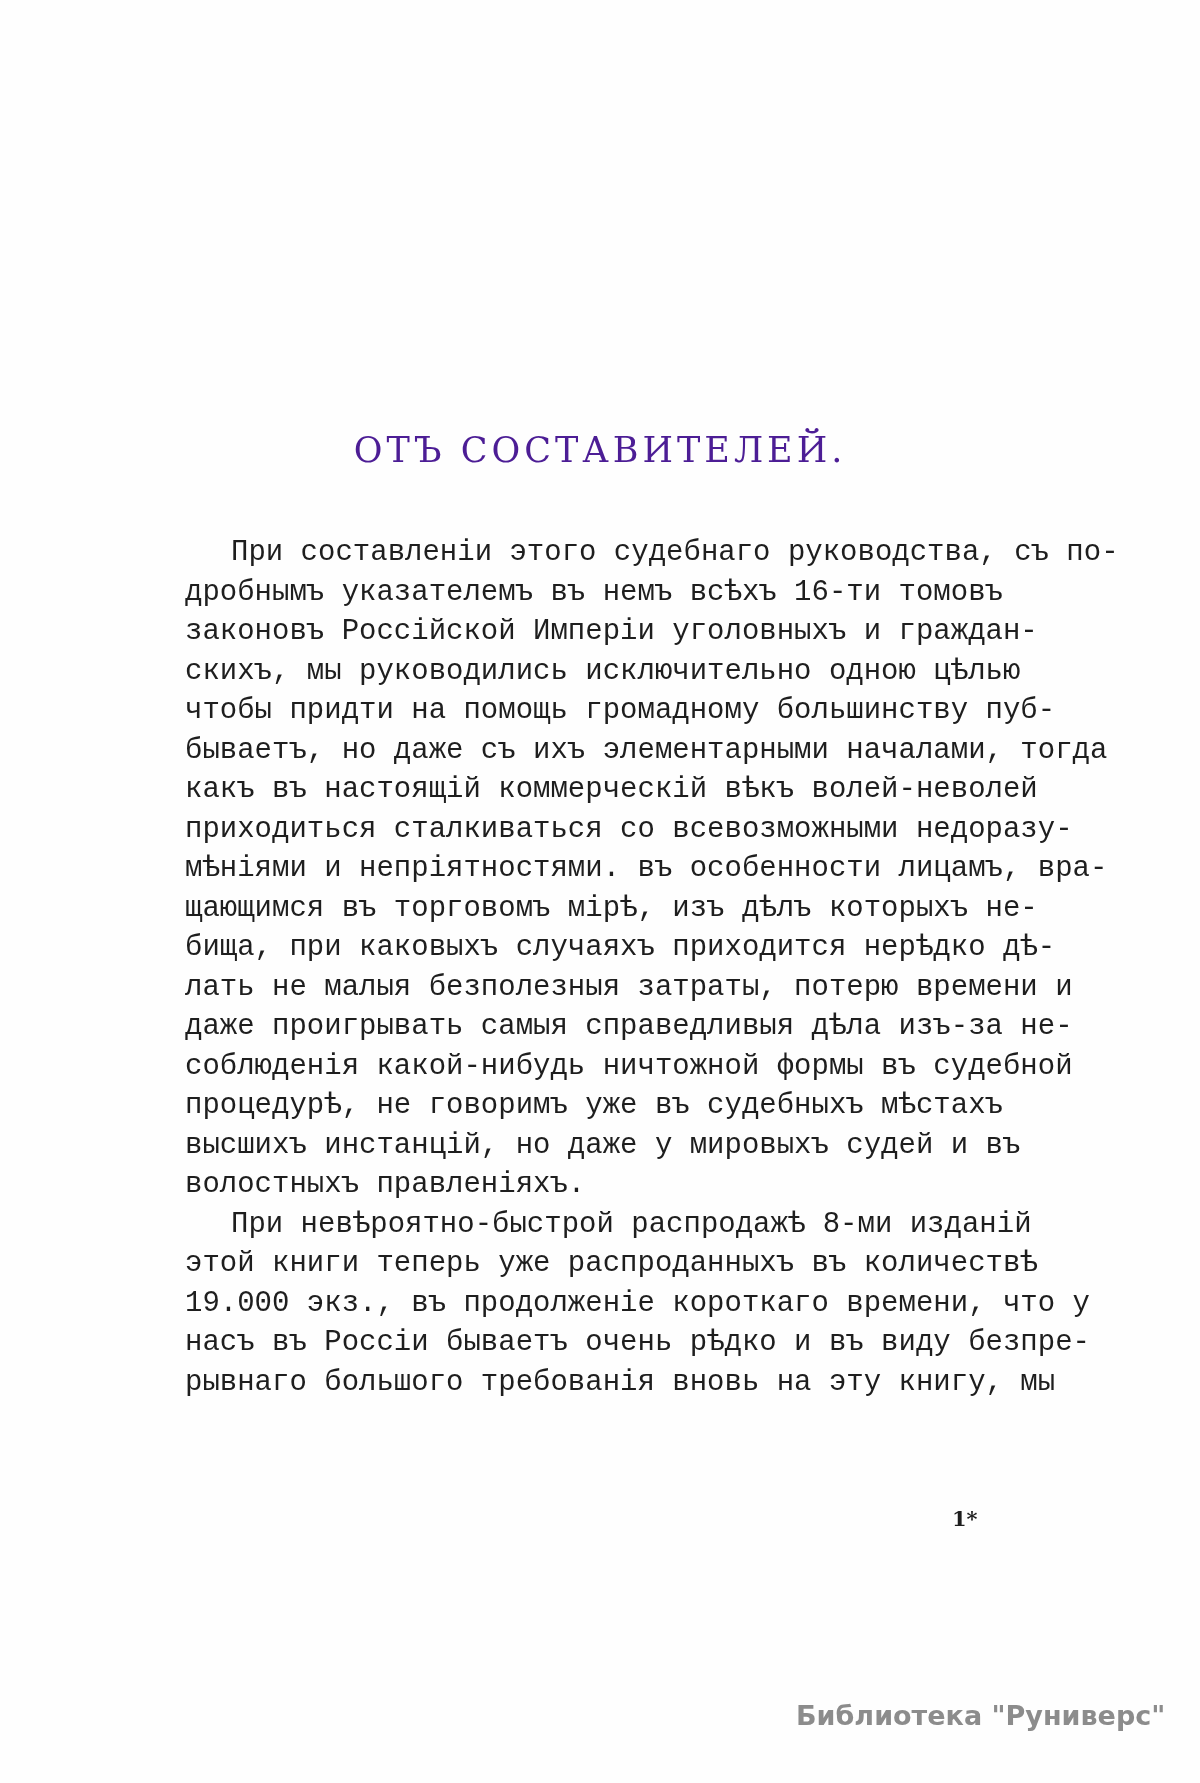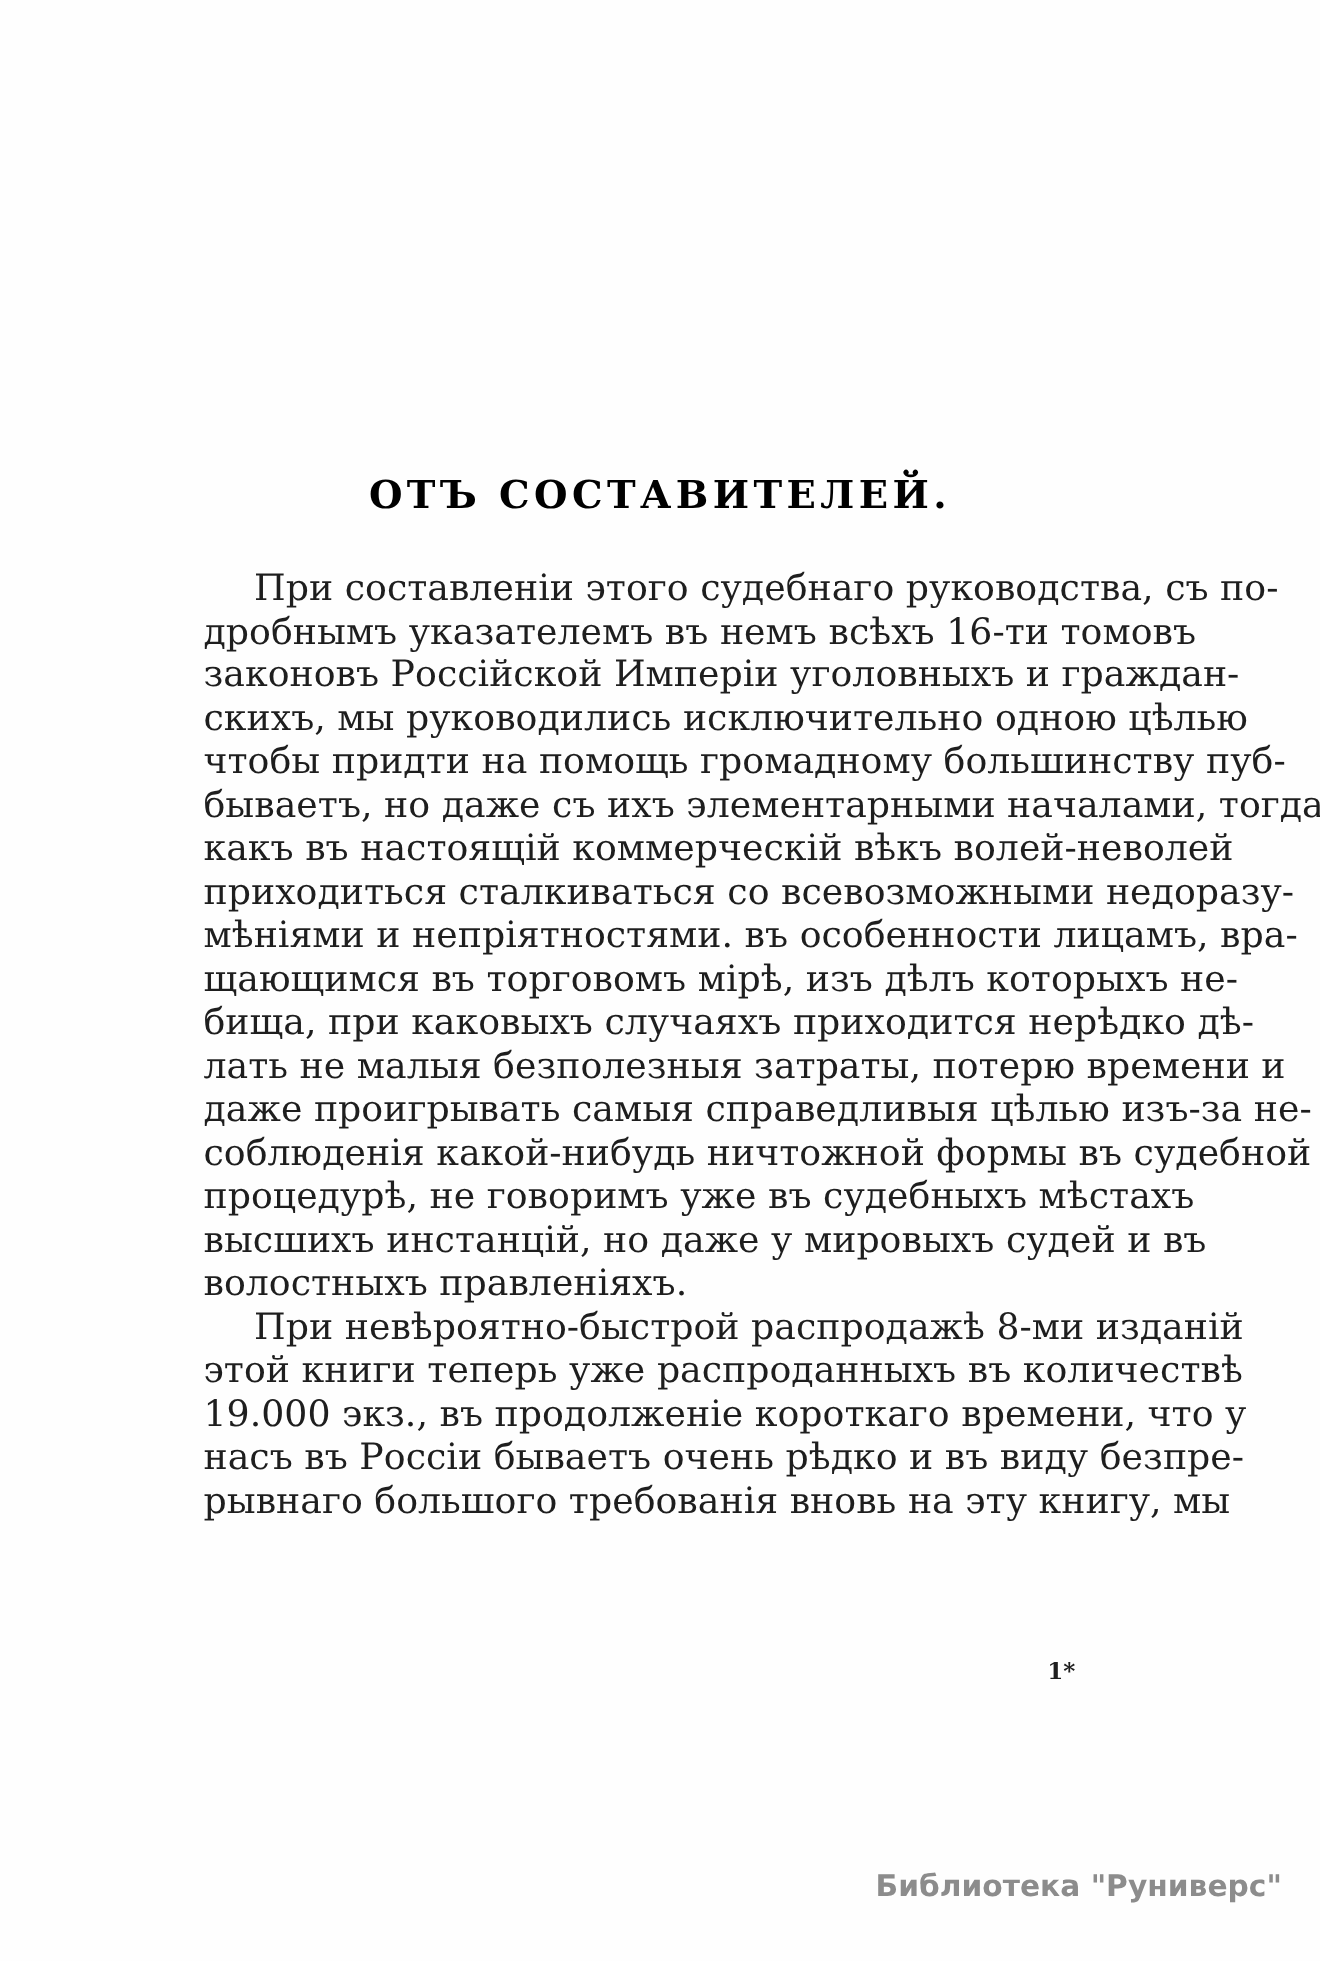--- a/index.html
+++ b/index.html
@@ -16,33 +16,34 @@
     font-family: "DejaVu Serif", "Liberation Serif", serif;
     color: #1b1b1b;
   }
   .title {
     position: absolute;
     top: 430px;
     left: 0;
     width: 1200px;
     text-align: center;
     font-size: 35px;
-    font-weight: 700;
+    font-weight: 400;
     letter-spacing: 4px;
     white-space: nowrap;
-    color: #000000;
+    color: #4c1d95;
   }
   .body-block {
     position: absolute;
-    top: 514px;
+    top: 533px;
     left: 185px;
     width: 740px;
-    font-size: 33px;
+    font-size: 29px;
     line-height: 39.5px;
     color: #1e1e1e;
+    font-family: Liberation Mono, monospace;
   }
   .line {
     width: 740px;
     height: 39.5px;
     text-align: justify;
     text-align-last: justify;
     text-justify: inter-word;
     white-space: nowrap;
     overflow: visible;
   }
@@ -86,21 +87,21 @@
     <div class="line">законовъ Россійской Имперіи уголовныхъ и граждан-</div>
     <div class="line">скихъ, мы руководились исключительно одною цѣлью</div>
     <div class="line">чтобы придти на помощь громадному большинству пуб-</div>
     <div class="line">бываетъ, но даже съ ихъ элементарными началами, тогда</div>
     <div class="line">какъ въ настоящій коммерческій вѣкъ волей-неволей</div>
     <div class="line">приходиться сталкиваться со всевозможными недоразу-</div>
     <div class="line">мѣніями и непріятностями. въ особенности лицамъ, вра-</div>
     <div class="line">щающимся въ торговомъ мірѣ, изъ дѣлъ которыхъ не-</div>
     <div class="line">бища, при каковыхъ случаяхъ приходится нерѣдко дѣ-</div>
     <div class="line">лать не малыя безполезныя затраты, потерю времени и</div>
-    <div class="line">даже проигрывать самыя справедливыя цѣлью изъ-за не-</div>
+    <div class="line">даже проигрывать самыя справедливыя дѣла изъ-за не-</div>
     <div class="line">соблюденія какой-нибудь ничтожной формы въ судебной</div>
     <div class="line">процедурѣ, не говоримъ уже въ судебныхъ мѣстахъ</div>
     <div class="line">высшихъ инстанцій, но даже у мировыхъ судей и въ</div>
     <div class="line p-end">волостныхъ правленіяхъ.</div>
 
     <div class="line indent">При невѣроятно-быстрой распродажѣ 8-ми изданій</div>
     <div class="line">этой книги теперь уже распроданныхъ въ количествѣ</div>
     <div class="line">19.000 экз., въ продолженіе короткаго времени, что у</div>
     <div class="line">насъ въ Россіи бываетъ очень рѣдко и въ виду безпре-</div>
     <div class="line p-end">рывнаго большого требованія вновь на эту книгу, мы</div>

